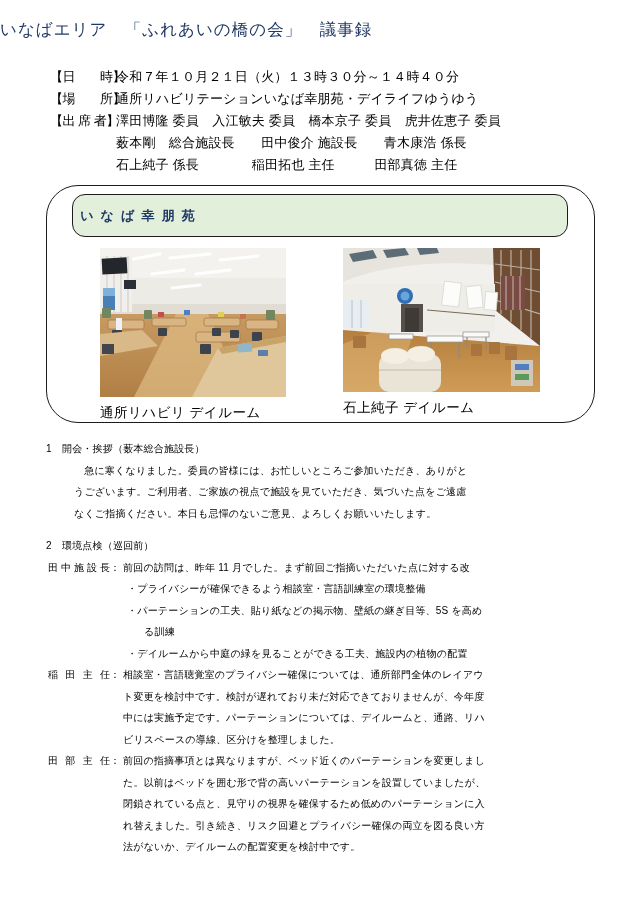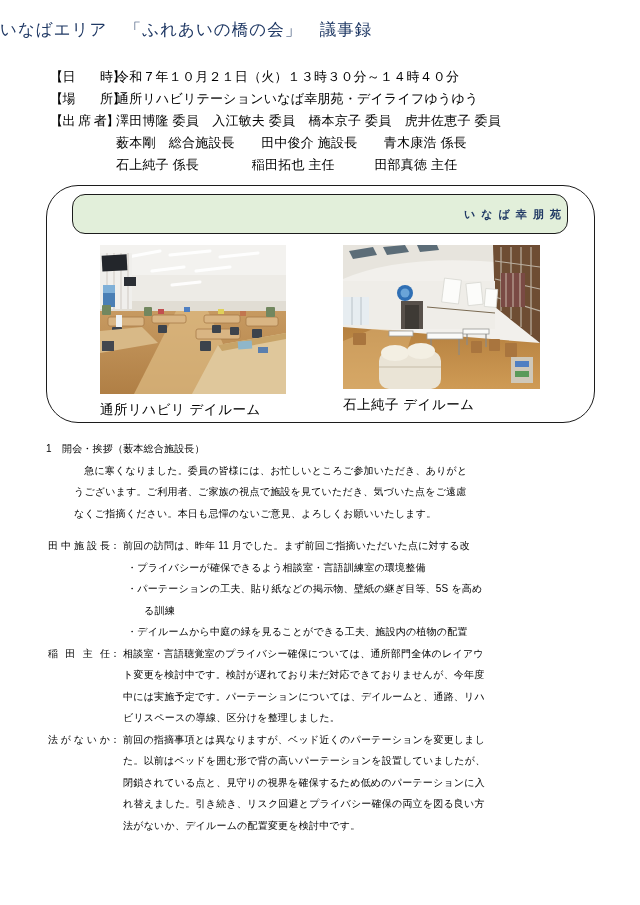--- a/index.html
+++ b/index.html
@@ -11,21 +11,21 @@
 
   
   .meta-block{margin:25px 0 0 50px;font-size:13px;line-height:22px;}
   .meta-row{white-space:pre;}
   .meta-label{display:inline-block;width:66px;letter-spacing:-0.5px;}
   .meta-value{letter-spacing:0.2px;}
 
   
   .facility-box{box-sizing:border-box;width:549px;height:238px;margin:9px auto 0;border:1.6px solid #1c1c1c;border-radius:32px;padding-top:8px;}
   .facility-header{box-sizing:border-box;width:496px;margin:0 auto;border:1.6px solid #1c1c1c;border-radius:13px;background:#e2efda;
-      text-align:right;font-size:11px;font-weight:bold;color:#1f3864;letter-spacing:0.55em;padding:12px 0 11px 0.55em;}
+      text-align:left;font-size:13px;font-weight:bold;color:#1f3864;letter-spacing:0.55em;padding:12px 0 11px 0.55em;}
   .photos-row{display:flex;justify-content:center;align-items:flex-start;gap:57px;margin-top:11px;}
   figure{margin:0;}
   .photo-frame{display:block;background:#ddd;}
   figcaption{margin-top:7px;font-size:13.5px;letter-spacing:0.5px;color:#000;}
 
   
   .content{margin:15px 0 0 46px;font-size:10px;line-height:21.5px;}
   .section + .section{margin-top:11px;}
   .section-heading{white-space:pre;letter-spacing:0.2px;}
   .section-body .line{white-space:pre;letter-spacing:0.2px;}
@@ -214,38 +214,39 @@
     <div class="section">
       <div class="section-heading">1　開会・挨拶（薮本総合施設長）</div>
       <div class="section-body para">
           <div class="line">　急に寒くなりました。委員の皆様には、お忙しいところご参加いただき、ありがと</div>
           <div class="line">うございます。ご利用者、ご家族の視点で施設を見ていただき、気づいた点をご遠慮</div>
           <div class="line">なくご指摘ください。本日も忌憚のないご意見、よろしくお願いいたします。</div>
         </div>
     </div>
 
     <div class="section">
+      <div class="section-heading">2　環境点検（巡回前）</div>
       <div class="section-body">
           <div class="speaker">
             <span class="speaker-label"><span class="sp-name">田中施設長</span><span class="sp-colon">：</span></span>
             <div class="line">前回の訪問は、昨年 11 月でした。まず前回ご指摘いただいた点に対する改</div>
             <div class="line bullet">・プライバシーが確保できるよう相談室・言語訓練室の環境整備</div>
             <div class="line bullet">・パーテーションの工夫、貼り紙などの掲示物、壁紙の継ぎ目等、5S を高め</div>
             <div class="line bullet-cont">る訓練</div>
             <div class="line bullet">・デイルームから中庭の緑を見ることができる工夫、施設内の植物の配置</div>
           </div>
           <div class="speaker">
             <span class="speaker-label"><span class="sp-name">稲田主任</span><span class="sp-colon">：</span></span>
             <div class="line">相談室・言語聴覚室のプライバシー確保については、通所部門全体のレイアウ</div>
             <div class="line">ト変更を検討中です。検討が遅れており未だ対応できておりませんが、今年度</div>
             <div class="line">中には実施予定です。パーテーションについては、デイルームと、通路、リハ</div>
             <div class="line">ビリスペースの導線、区分けを整理しました。</div>
           </div>
           <div class="speaker">
-            <span class="speaker-label"><span class="sp-name">法がないか</span><span class="sp-colon">：</span></span>
+            <span class="speaker-label"><span class="sp-name">田部主任</span><span class="sp-colon">：</span></span>
             <div class="line">前回の指摘事項とは異なりますが、ベッド近くのパーテーションを変更しまし</div>
             <div class="line">た。以前はベッドを囲む形で背の高いパーテーションを設置していましたが、</div>
             <div class="line">閉鎖されている点と、見守りの視界を確保するため低めのパーテーションに入</div>
             <div class="line">れ替えました。引き続き、リスク回避とプライバシー確保の両立を図る良い方</div>
             <div class="line">法がないか、デイルームの配置変更を検討中です。</div>
           </div>
         </div>
     </div>
 
   </div>

